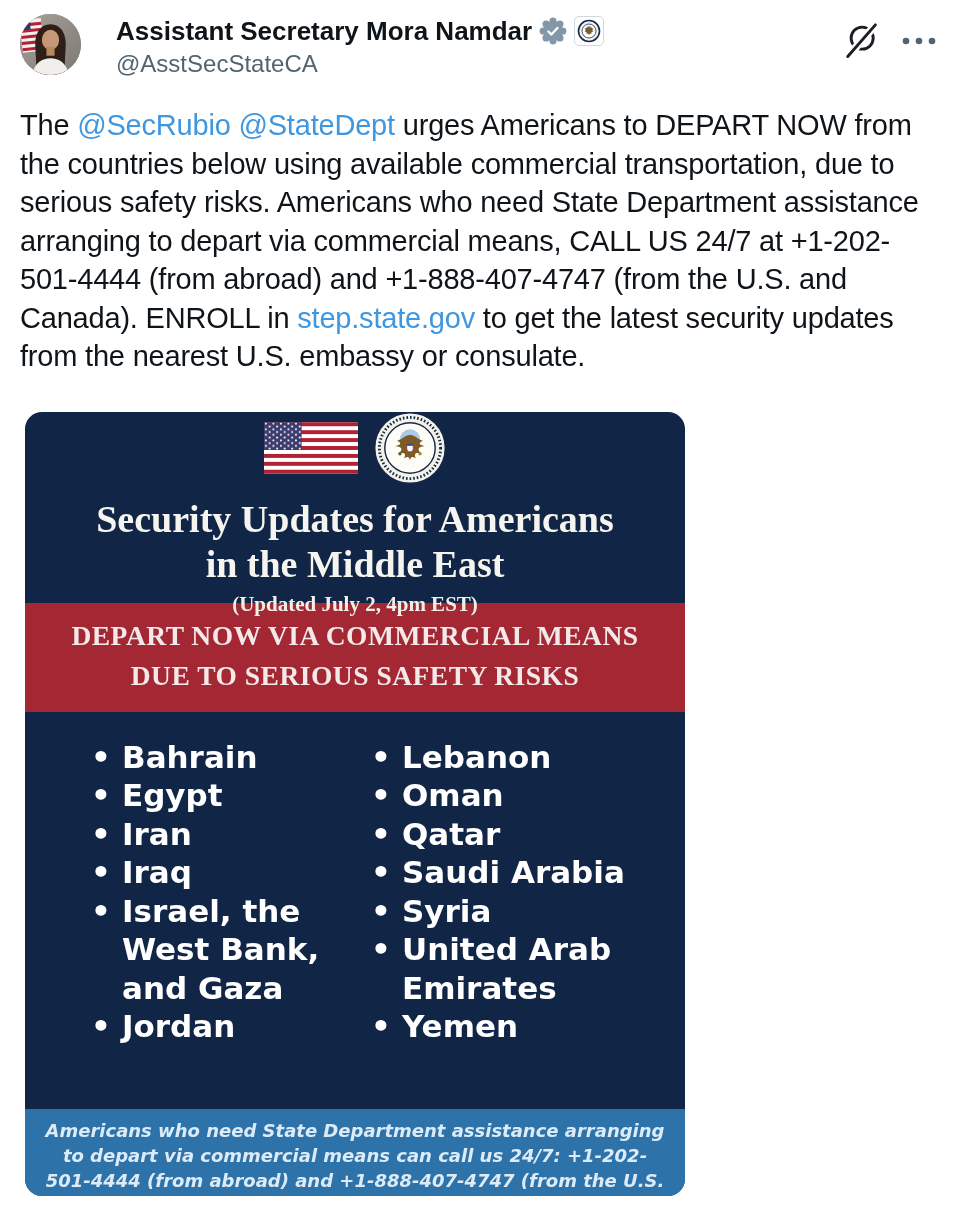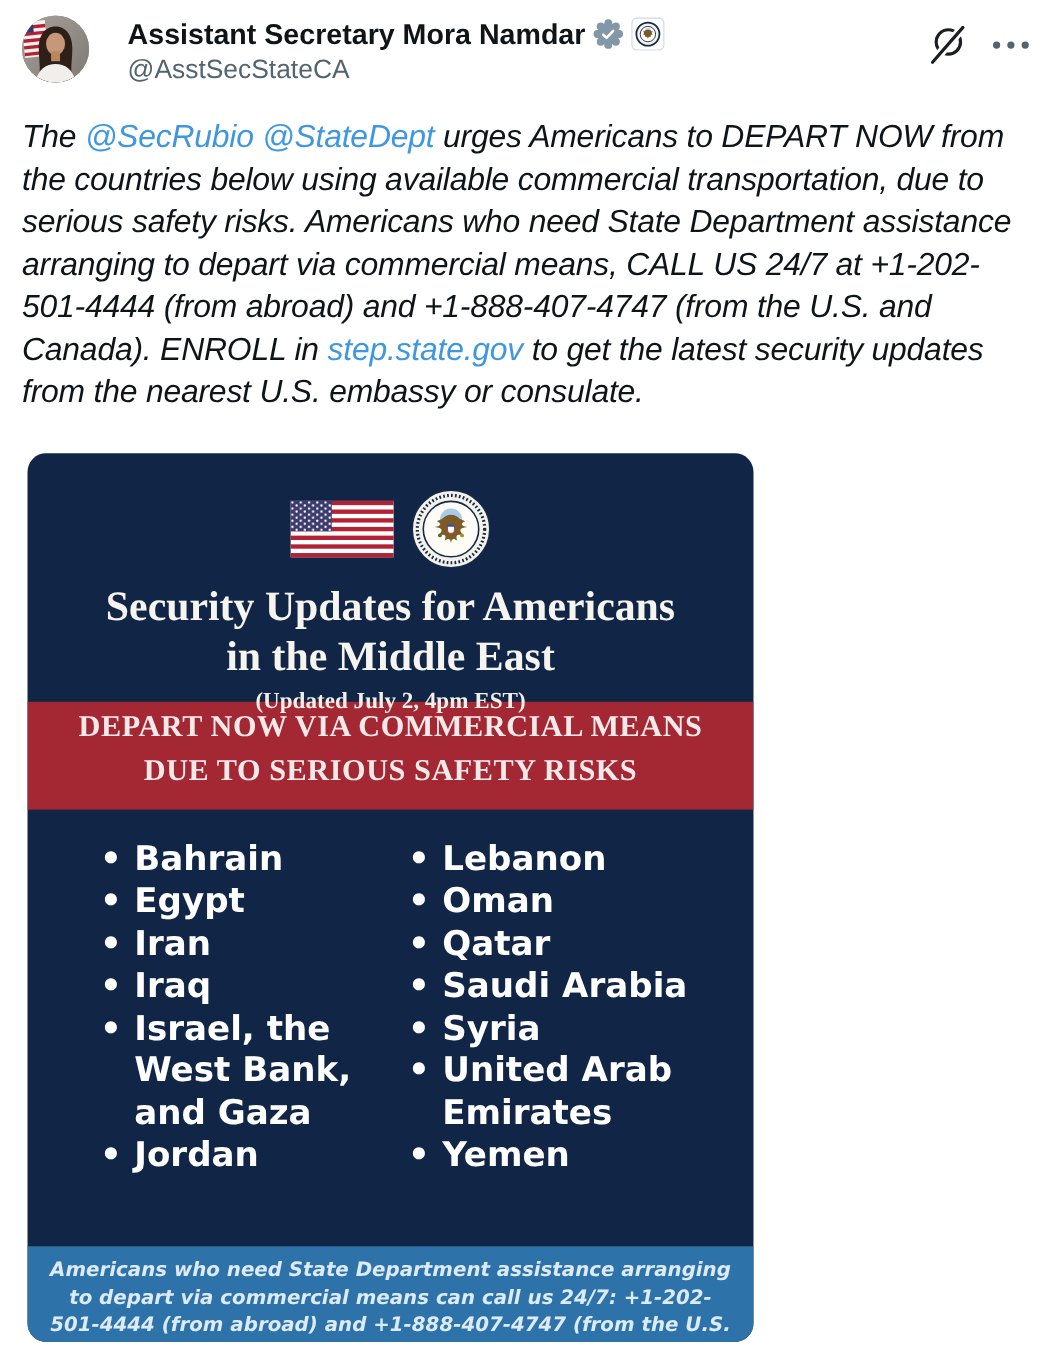--- a/index.html
+++ b/index.html
@@ -28,42 +28,42 @@
     width:30px;height:30px;border:1px solid #cfd9de;border-radius:5px;background:#fff;
     display:inline-flex;align-items:center;justify-content:center;
   }
   .handle{font-size:24px;color:var(--c-handle_gray);margin-top:4px;line-height:28px;cursor:pointer;}
   .header-actions{display:flex;align-items:center;gap:20px;padding-top:8px;margin-right:2px;}
   .icon-btn{cursor:pointer;display:inline-flex;}
 
   
   .tweet-text{
     margin:28px 0 0 0;width:914px;
-    font-size:29px;line-height:38.5px;letter-spacing:-0.2px;color:var(--c-text_dark);font-style:italic;
+    font-size:29px;line-height:38.5px;letter-spacing:-0.2px;color:var(--c-text_dark);
   }
   .tweet-text a{color:var(--c-link_blue);text-decoration:none;cursor:pointer;}
 
   
   .card{
     margin:36px 0 0 5px;width:660px;border-radius:17px;overflow:hidden;
     background:var(--c-navy);cursor:pointer;
   }
-  .card-top{height:226px;text-align:center;padding-top:33px;}
+  .card-top{height:191px;text-align:center;}
   .emblems{display:flex;justify-content:center;align-items:center;gap:16px;height:72px;}
   .flag{display:block;}
   .card-title{
     font-family:"Liberation Serif", serif;font-weight:bold;color:#f6f4ee;
     font-size:38px;line-height:45px;margin-top:13px;
   }
   .card-subtitle{
     font-family:"Liberation Serif", serif;font-weight:bold;color:#f1efe8;
     font-size:21px;margin-top:5px;
   }
   .banner{
-    background:var(--c-red);height:98px;padding-top:2px;text-align:center;
+    background:var(--c-red);height:109px;padding-top:13px;text-align:center;
   }
   .banner div{
     font-family:"Liberation Serif", serif;font-weight:bold;font-size:27.5px;
     line-height:40px;color:#f3e9e9;letter-spacing:0.5px;
   }
   .countries{display:flex;height:397px;padding:26px 0 0 64px;}
   .countries ul{
     list-style:none;margin:0;padding:0;color:#ffffff;
     font-family:"DejaVu Sans", sans-serif;font-weight:bold;
     font-size:31px;line-height:38.5px;

